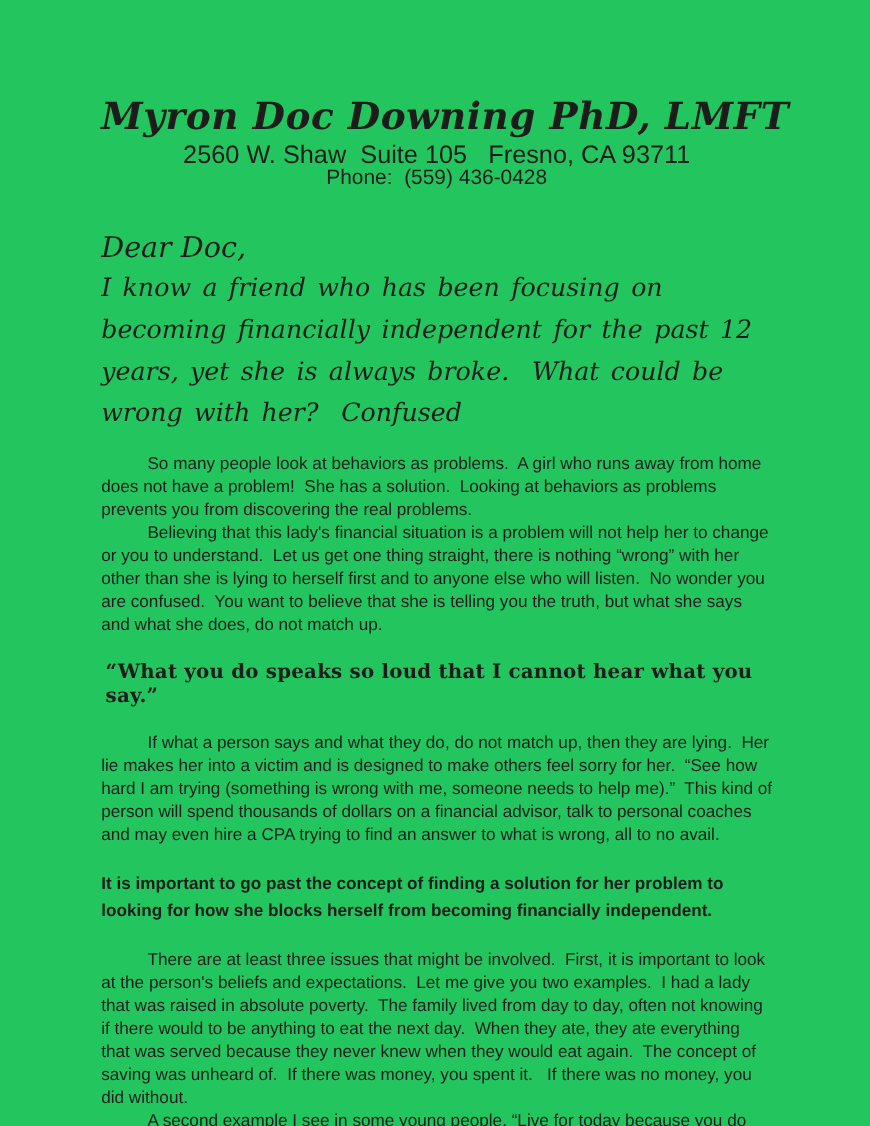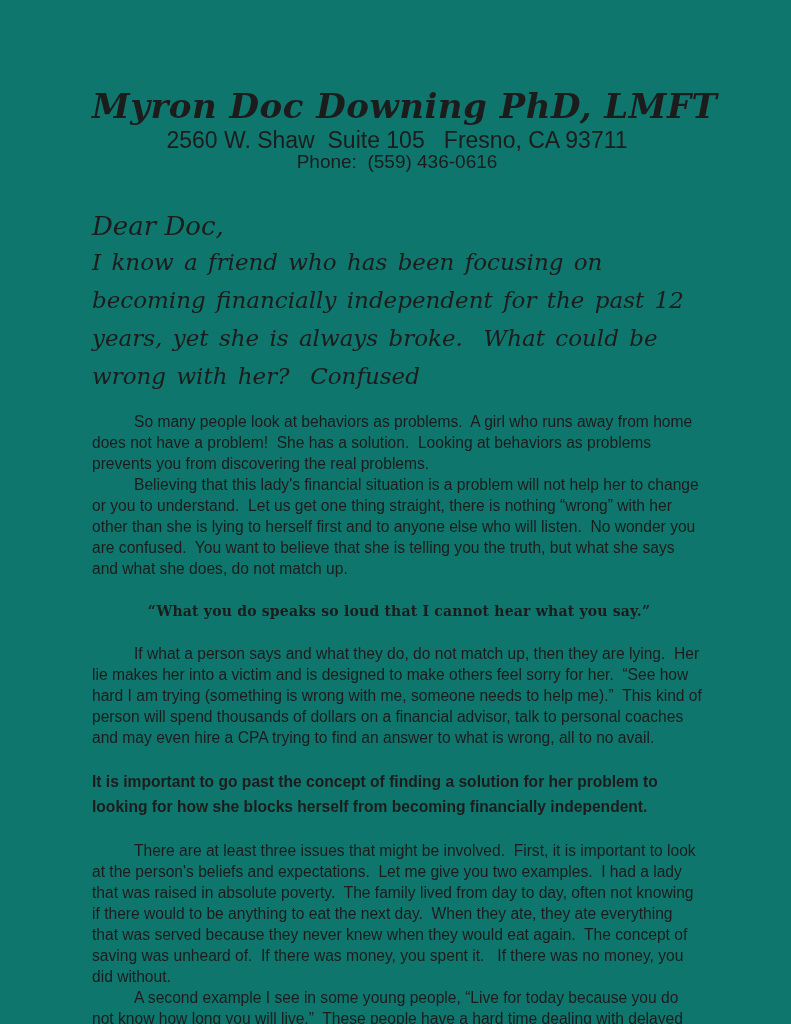--- a/index.html
+++ b/index.html
@@ -5,21 +5,21 @@
   html, body {
     margin: 0;
     padding: 0;
     background: #ffffff;
   }
   .page {
     position: relative;
     width: 791px;
     height: 1024px;
     box-sizing: border-box;
-    background: #0f766e;
+    background: #22c55e;
     padding: 86px 89px 0 92px;
     color: #1c1c1c;
     font-family: "Liberation Sans", sans-serif;
     overflow: hidden;
   }
   
   .letterhead {
     text-align: center;
   }
   .lh-name {
@@ -67,40 +67,39 @@
   }
   .bodytext p {
     margin: 0;
     white-space: pre-wrap;
   }
   p.indent { text-indent: 42px; }
   .gap { margin-top: 21px !important; }
   .quote {
     font-family: "DejaVu Serif", serif;
     font-weight: bold;
-    font-size: 14px;
+    font-size: 18px;
     line-height: 22px;
     padding-left: 4px;
     letter-spacing: 0.2px;
-    text-align: center;
   }
   .emphasis {
     font-weight: bold;
     line-height: 25px;
   }
 </style>
 </head>
 <body>
 
 <div class="page">
 
   <header class="letterhead">
     <div class="lh-name">Myron Doc Downing PhD, LMFT</div>
     <div class="lh-address">2560 W. Shaw  Suite 105   Fresno, CA 93711</div>
-    <div class="lh-phone">Phone:  (559) 436-0616</div>
+    <div class="lh-phone">Phone:  (559) 436-0428</div>
   </header>
 
   <section class="hand">
     <div class="salutation">Dear Doc,</div>
     <div class="question">I know a friend who has been focusing on becoming financially independent for the past 12 years, yet she is always broke.  What could be wrong with her?  Confused</div>
   </section>
 
   <section class="bodytext">
     <p class="indent">So many people look at behaviors as problems.  A girl who runs away from home does not have a problem!  She has a solution.  Looking at behaviors as problems prevents you from discovering the real problems.</p>
     <p class="indent">Believing that this lady's financial situation is a problem will not help her to change or you to understand.  Let us get one thing straight, there is nothing “wrong” with her other than she is lying to herself first and to anyone else who will listen.  No wonder you are confused.  You want to believe that she is telling you the truth, but what she says and what she does, do not match up.</p>

